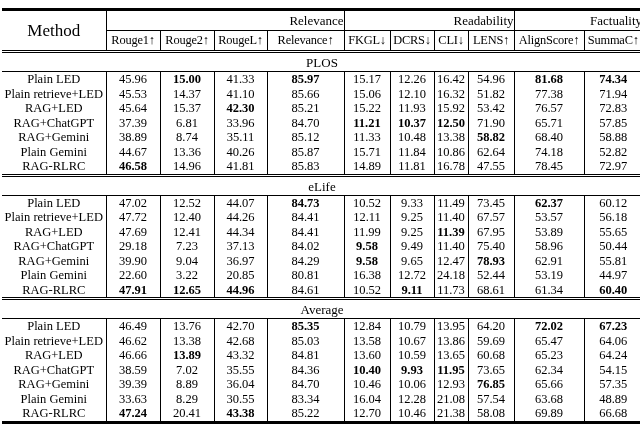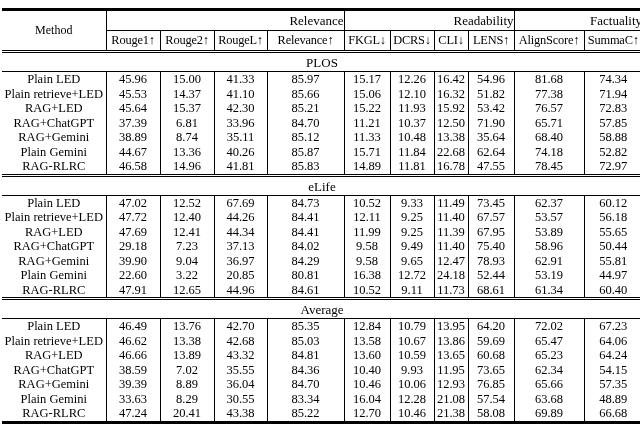--- a/index.html
+++ b/index.html
@@ -5,27 +5,27 @@
   html,body{margin:0;padding:0;background:#fff;}
   body{width:640px;height:424px;overflow:hidden;color:#000;
        font-family:"Liberation Serif", serif;}
   .page{padding-top:8px;}
   table{border-collapse:collapse;table-layout:fixed;width:636px;margin:0 2px;
         border-top:3px solid #000;border-bottom:3px solid #000;}
   th,td{padding:0;margin:0;text-align:center;vertical-align:middle;
         font-weight:normal;white-space:nowrap;overflow:visible;}
   thead th{font-size:13px;line-height:19px;height:19px;}
   thead tr.grp th.g{border-bottom:1px solid #000;border-left:1px solid #000;text-align:right;}
-  thead th.method{border-right:1px solid #000;font-size:12px;}
+  thead th.method{border-right:1px solid #000;font-size:17px;}
   thead tr.sub th{border-left:1px solid #000;font-size:12.4px;letter-spacing:-0.2px;}
   tbody tr.band td{border-top:3px double #000;border-bottom:1px solid #000;
         font-size:13px;line-height:14px;padding:3px 0 1px 0;}
   tbody tr.data td{font-size:12.5px;line-height:14.5px;height:14.5px;}
   tbody tr.data td + td{border-left:1px solid #000;}
-  td.b{font-weight:normal;}
+  td.b{font-weight:bold;}
 </style>
 </head>
 <body>
 
 <div class="page">
   <table>
     <colgroup>
         <col style="width: 104px;">
         <col style="width: 54px;">
         <col style="width: 54px;">
@@ -116,33 +116,33 @@
         </tr>
         <tr class="data">
           <td>RAG+Gemini</td>
           <td>38.89</td>
           <td>8.74</td>
           <td>35.11</td>
           <td>85.12</td>
           <td>11.33</td>
           <td>10.48</td>
           <td>13.38</td>
-          <td class="b">35.64</td>
+          <td class="b">58.82</td>
           <td>68.40</td>
           <td>58.88</td>
         </tr>
         <tr class="data">
           <td>Plain Gemini</td>
           <td>44.67</td>
           <td>13.36</td>
           <td>40.26</td>
           <td>85.87</td>
           <td>15.71</td>
           <td>11.84</td>
-          <td>22.68</td>
+          <td>10.86</td>
           <td>62.64</td>
           <td>74.18</td>
           <td>52.82</td>
         </tr>
         <tr class="data">
           <td>RAG-RLRC</td>
           <td class="b">46.58</td>
           <td>14.96</td>
           <td>41.81</td>
           <td>85.83</td>
@@ -153,21 +153,21 @@
           <td>78.45</td>
           <td>72.97</td>
         </tr>
         <tr class="band">
           <td colspan="11">eLife</td>
         </tr>
         <tr class="data">
           <td>Plain LED</td>
           <td>47.02</td>
           <td>12.52</td>
-          <td>67.69</td>
+          <td>44.07</td>
           <td class="b">84.73</td>
           <td>10.52</td>
           <td>9.33</td>
           <td>11.49</td>
           <td>73.45</td>
           <td class="b">62.37</td>
           <td>60.12</td>
         </tr>
         <tr class="data">
           <td>Plain retrieve+LED</td>

